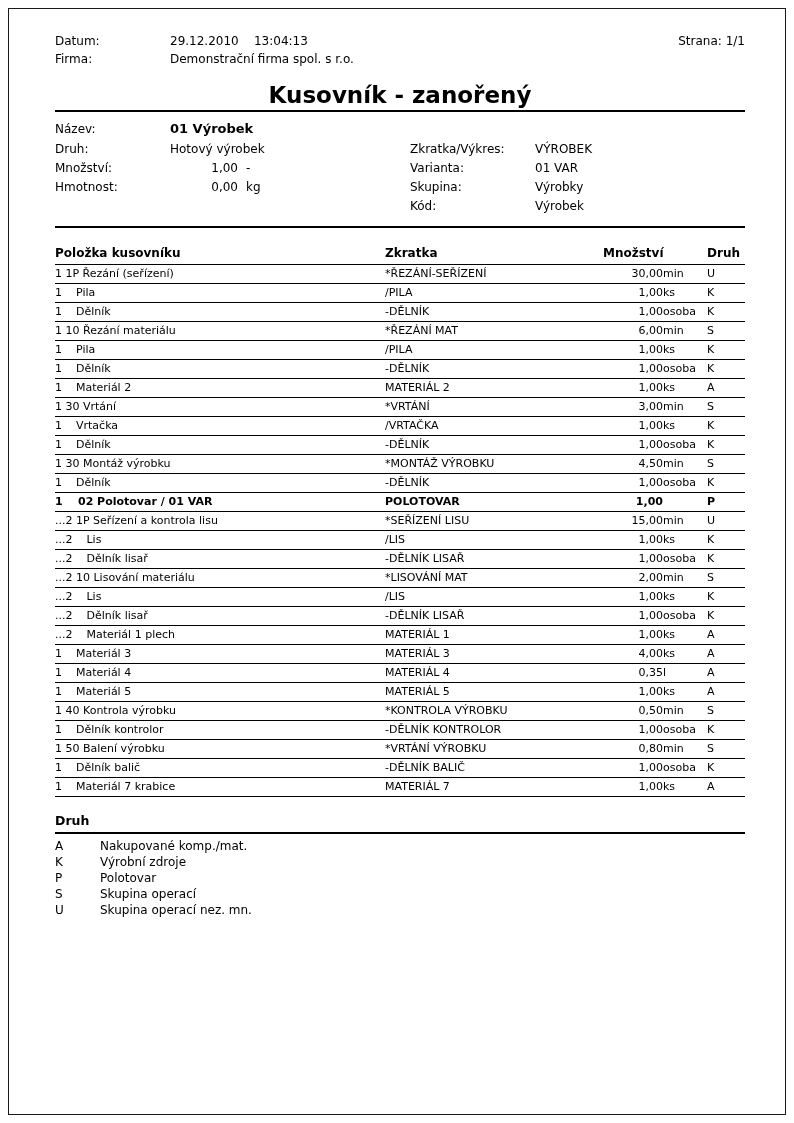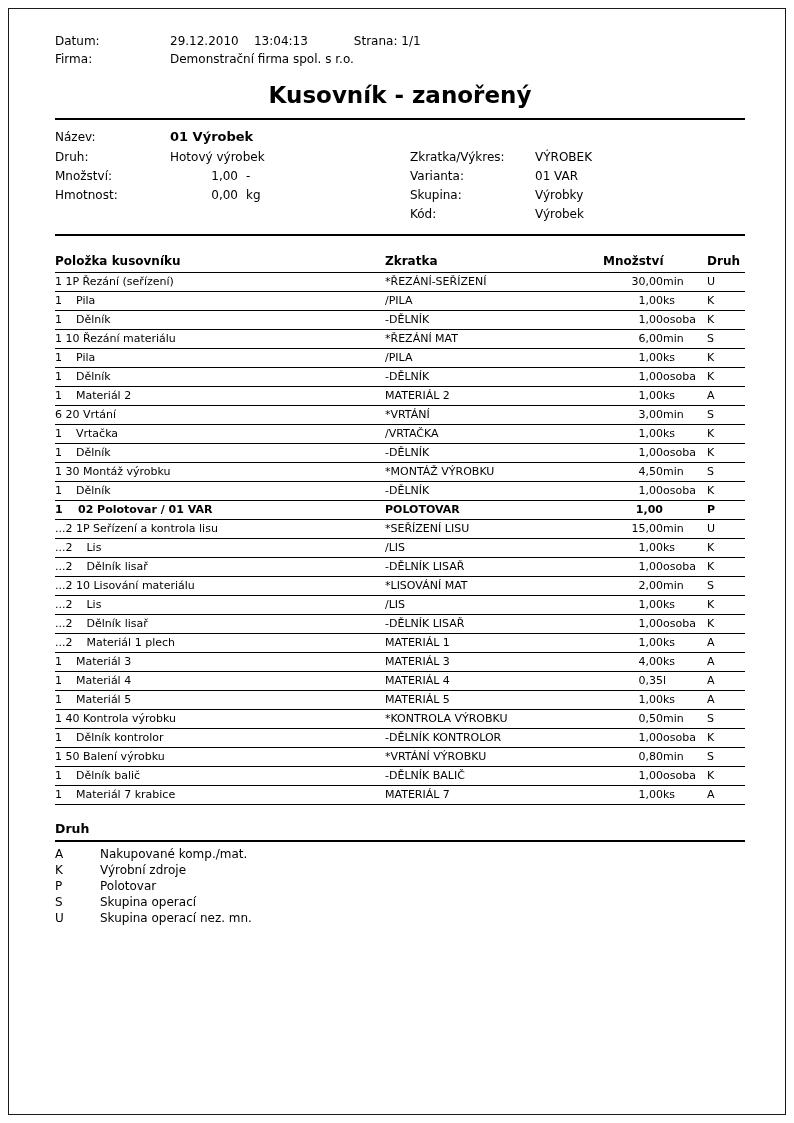--- a/index.html
+++ b/index.html
@@ -15,33 +15,33 @@
     position: absolute; left: 8px; top: 8px; right: 8px; bottom: 8px;
     border: 1px solid #1a1a1a;
   }
   .content {
     position: absolute;
     left: 55px; top: 32px;
     width: 690px;
   }
 
   
-  .rpt-header { display: flex; font-size: 12px; }
+  .rpt-header { display: flex; justify-content: space-between; font-size: 12px; }
   .hdr-line { height: 18px; line-height: 18px; }
   .hlbl { display: inline-block; width: 115px; }
   .hval { white-space: pre; }
   .hdr-page { font-size: 12px; line-height: 18px; }
 
   
   .title {
     text-align: center;
     font-size: 23px;
     font-weight: bold;
     margin-top: 14px;
-    margin-bottom: 10px;
+    margin-bottom: 2px;
   }
 
   
   .info { border-top: 2px solid #000; padding-top: 9px; font-size: 12px; }
   .info-row { display: flex; height: 19px; line-height: 15px; align-items: baseline; }
   .info-row.first { height: 21px; }
   .ilbl { width: 115px; flex: 0 0 115px; }
   .ival { width: 240px; flex: 0 0 240px; }
   .name-val { font-weight: bold; font-size: 13px; }
   .irlbl { width: 125px; flex: 0 0 125px; }
@@ -207,21 +207,21 @@
           <td class="col-druh">K</td>
         </tr>
         <tr>
           <td class="col-item">1    Materiál 2</td>
           <td class="col-abbr">MATERIÁL 2</td>
           <td class="col-qty">1,00</td>
           <td class="col-unit">ks</td>
           <td class="col-druh">A</td>
         </tr>
         <tr>
-          <td class="col-item">6 20 Vrtání</td>
+          <td class="col-item">1 30 Vrtání</td>
           <td class="col-abbr">*VRTÁNÍ</td>
           <td class="col-qty">3,00</td>
           <td class="col-unit">min</td>
           <td class="col-druh">S</td>
         </tr>
         <tr>
           <td class="col-item">1    Vrtačka</td>
           <td class="col-abbr">/VRTAČKA</td>
           <td class="col-qty">1,00</td>
           <td class="col-unit">ks</td>

